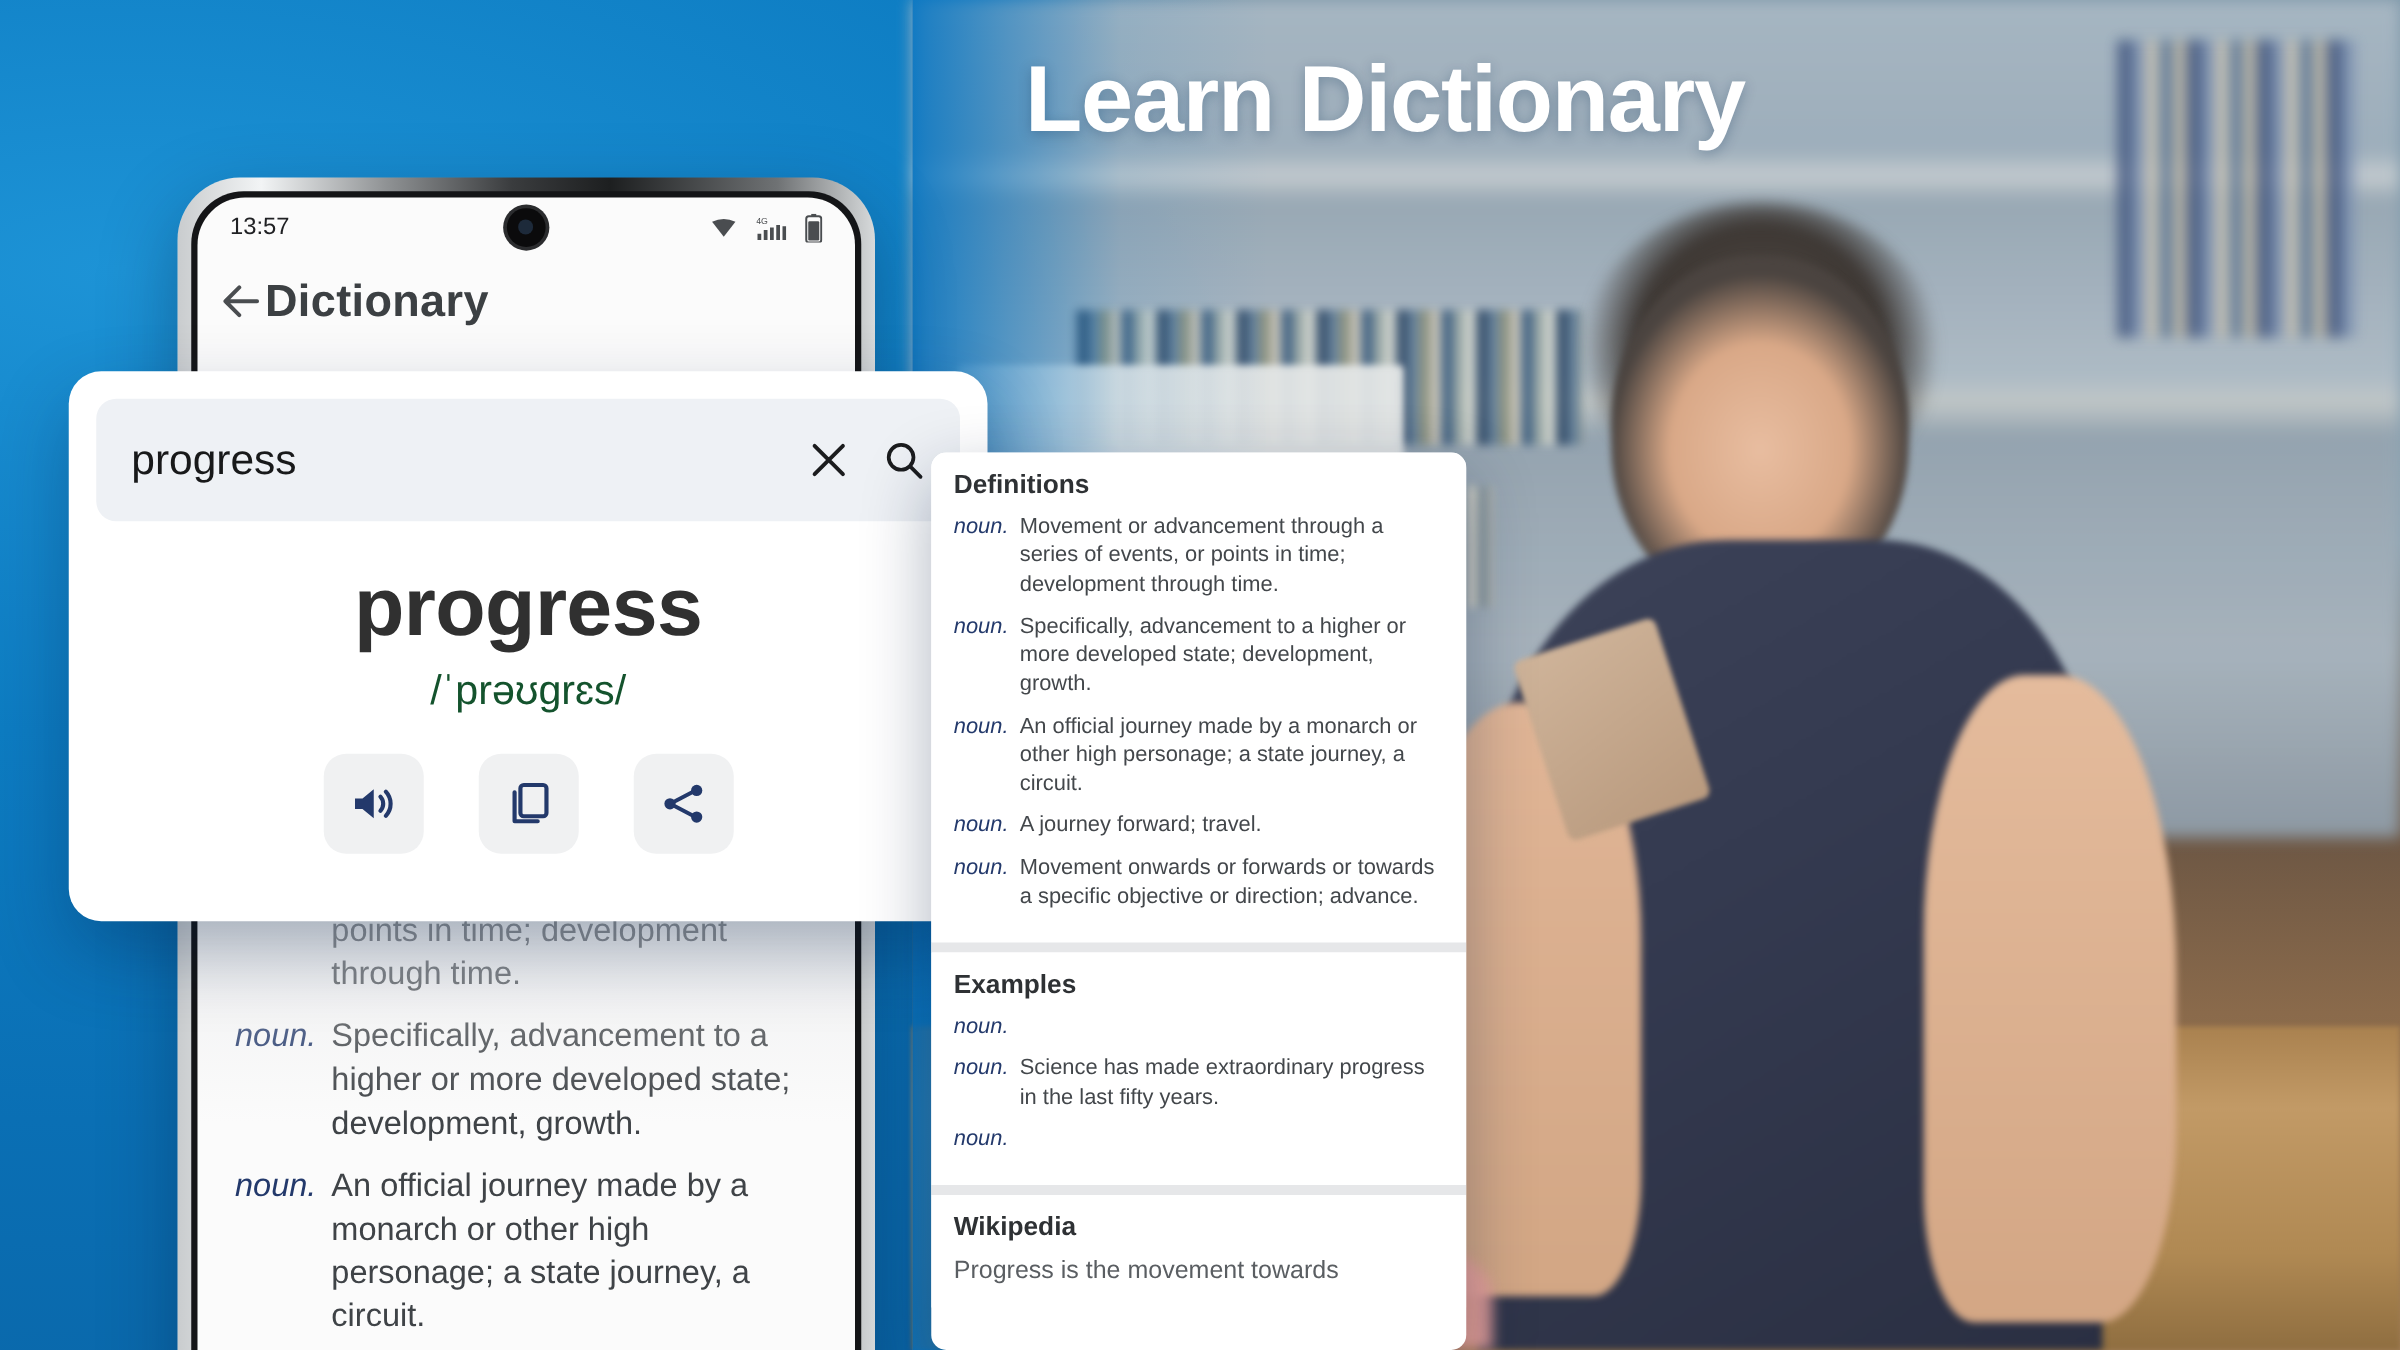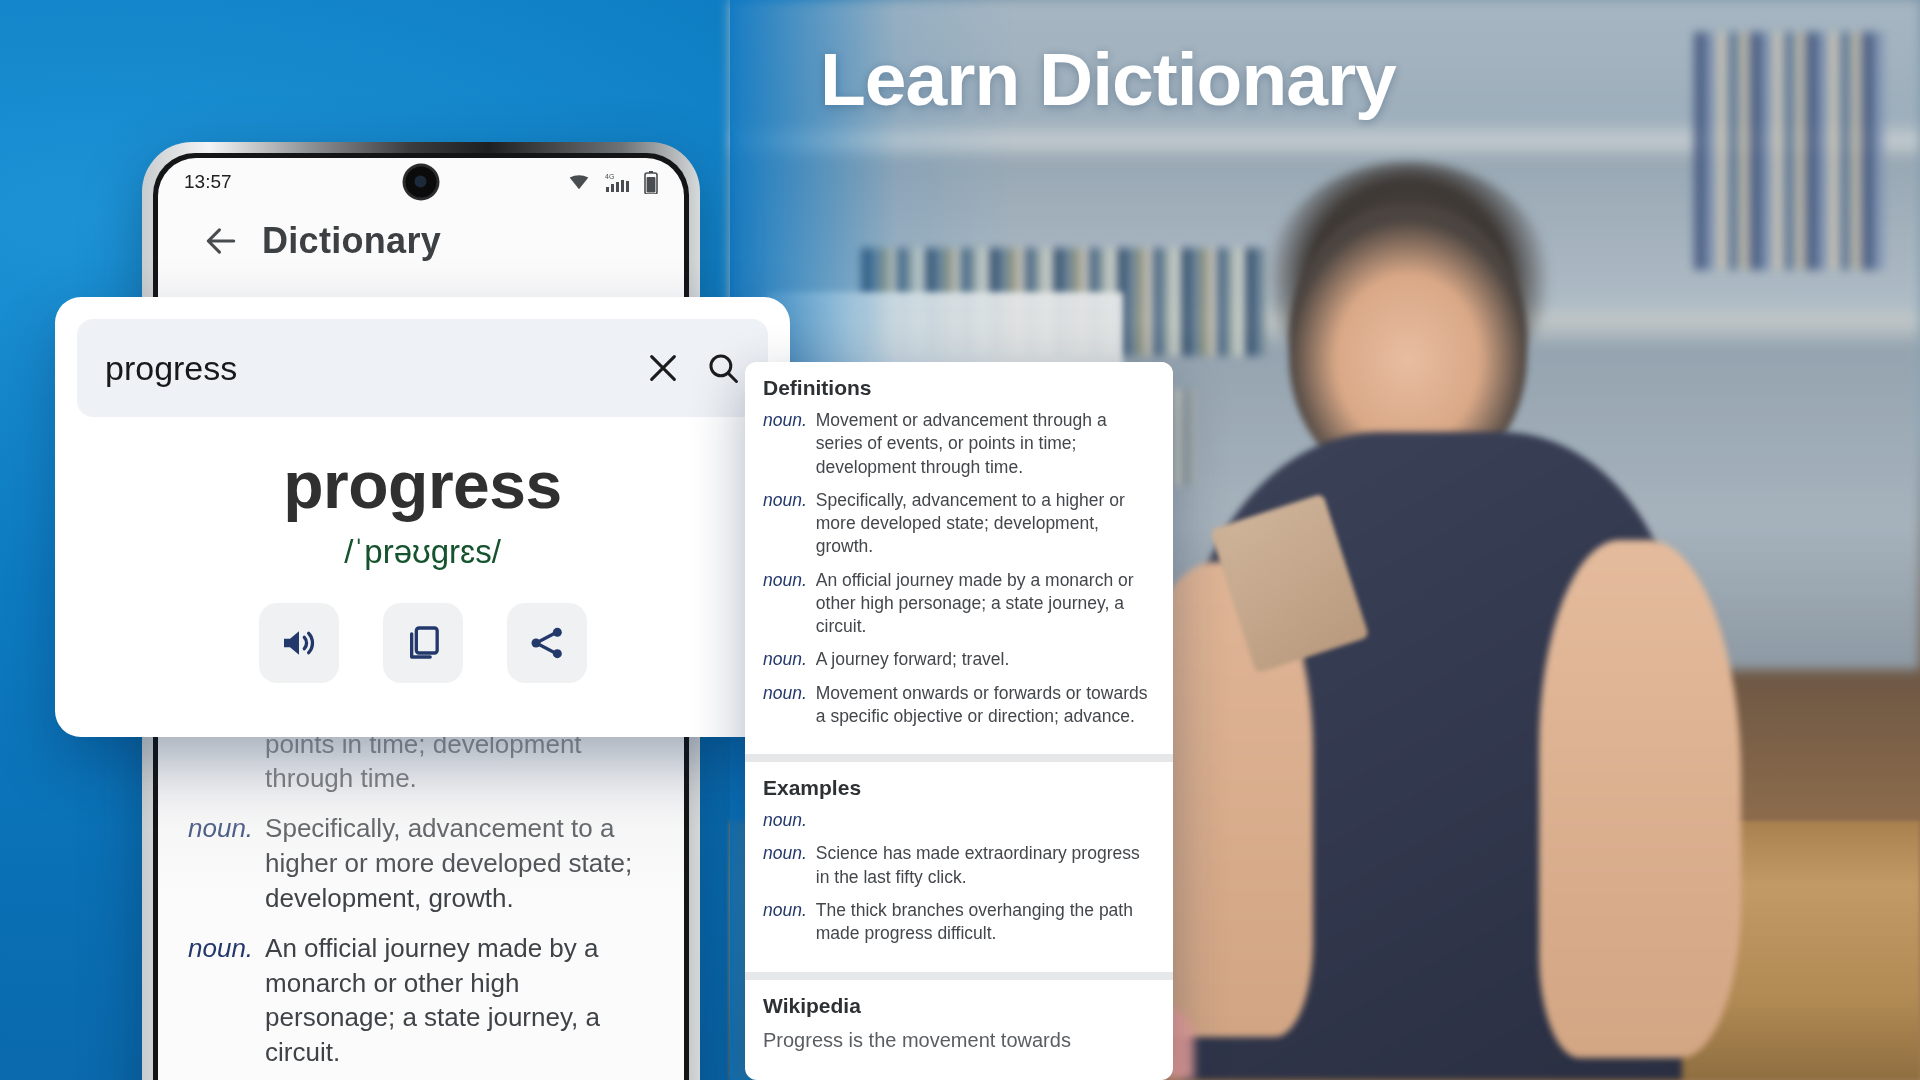--- a/index.html
+++ b/index.html
@@ -161,21 +161,21 @@
     background:#0b0b0c; box-shadow:0 0 0 3px #2b2c2e;
   }
   .camera-hole::after{
     content:""; position:absolute; left:9px; top:9px; width:12px; height:12px;
     border-radius:50%; background:#1d2a3a;
   }
   .ic-wifi { width:22px; height:17px; }
   .ic-sig  { width:24px; height:20px; position:relative; }
   .ic-bat  { width:14px; height:23px; }
 
-  .app-bar { display:flex; align-items:center; gap:22px; padding:14px 44px 22px; }
+  .app-bar { display:flex; align-items:center; padding:14px 16px 22px; }
   .app-bar .back { width:38px; height:38px; }
   .app-bar .title { font-size:36px; font-weight:bold; color:#3c4043; letter-spacing:.3px; }
 
   .phone-body { padding:0 0 0 0; }
   .sec-title-phone {
     font-size:29px; font-weight:bold; color:#2e3134; padding:0 30px 10px;
   }
   .defs-phone { padding:0 30px; }
   .def-row {
     display:flex; gap:12px; margin-bottom:15px;
@@ -393,25 +393,24 @@
 
   <div class="panel-gap"></div>
 
   <div class="panel-sec">
     <div class="panel-h">Examples</div>
     <div class="p-row">
       <span class="p-pos">noun.</span>
     </div>
     <div class="p-row">
       <span class="p-pos">noun.</span>
-      <span class="p-txt">Science has made extraordinary progress in the last fifty click.</span>
-    </div>
-    <div class="p-row">
-      <span class="p-pos">noun.</span>
-      <span class="p-txt">The thick branches overhanging the path made progress difficult.</span>
+      <span class="p-txt">Science has made extraordinary progress in the last fifty years.</span>
+    </div>
+    <div class="p-row">
+      <span class="p-pos">noun.</span>
     </div>
   </div>
 
   <div class="panel-gap"></div>
 
   <div class="panel-sec">
     <div class="panel-h">Wikipedia</div>
     <div class="wiki-txt">Progress is the movement towards</div>
   </div>
 

